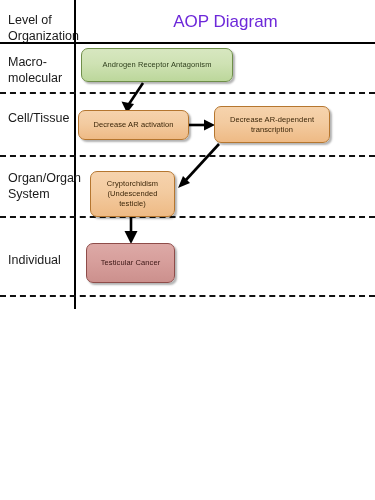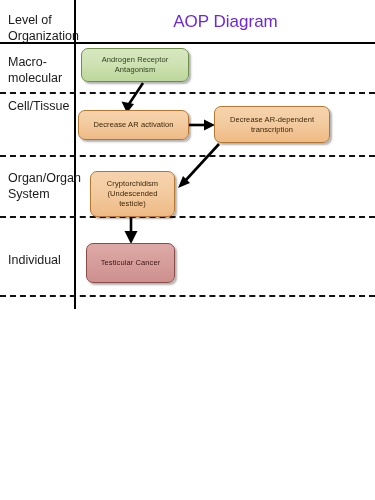--- a/index.html
+++ b/index.html
@@ -127,21 +127,21 @@
   <div class="h-dashed" style="top:92px;"></div>
   <div class="h-dashed" style="top:155px;"></div>
   <div class="h-dashed" style="top:216px;"></div>
   <div class="h-dashed" style="top:295px;"></div>
 
   <div class="tier-label" style="top:54px;">
     <div>Macro-</div>
     <div>molecular</div>
   </div>
 
-  <div class="tier-label" style="top:98px;">
+  <div class="tier-label" style="top:110px;">
     <div>Cell/Tissue</div>
   </div>
 
   <div class="tier-label" style="top:170px;">
     <div>Organ/Organ</div>
     <div>System</div>
   </div>
 
   <div class="tier-label" style="top:252px;">
     <div>Individual</div>
@@ -160,21 +160,21 @@
   <svg class="conn" style="left:0; top:0; width:375px; height:500px;">
     <line x1="219" y1="144" x2="185" y2="181"></line>
     <polygon points="178,188 183,176 190,183"></polygon>
   </svg>
 
   <svg class="conn" style="left:0; top:0; width:375px; height:500px;">
     <line x1="131" y1="200" x2="131" y2="236"></line>
     <polygon points="131,244 124.5,231 137.5,231"></polygon>
   </svg>
 
-  <div class="node green" style="left:81px; top:48px; width:108px; height:34px;text-align:center;">
+  <div class="node green" style="left:81px; top:48px; width:152px; height:34px;text-align:center;">
     <span>Androgen Receptor Antagonism</span>
   </div>
 
   <div class="node orange" style="left:78px; top:110px; width:111px; height:30px;">
     <span>Decrease AR activation</span>
   </div>
 
   <div class="node orange" style="left:214px; top:106px; width:116px; height:37px; flex-direction:column;">
     <span>Decrease AR-dependent</span>
     <span>transcription</span>

